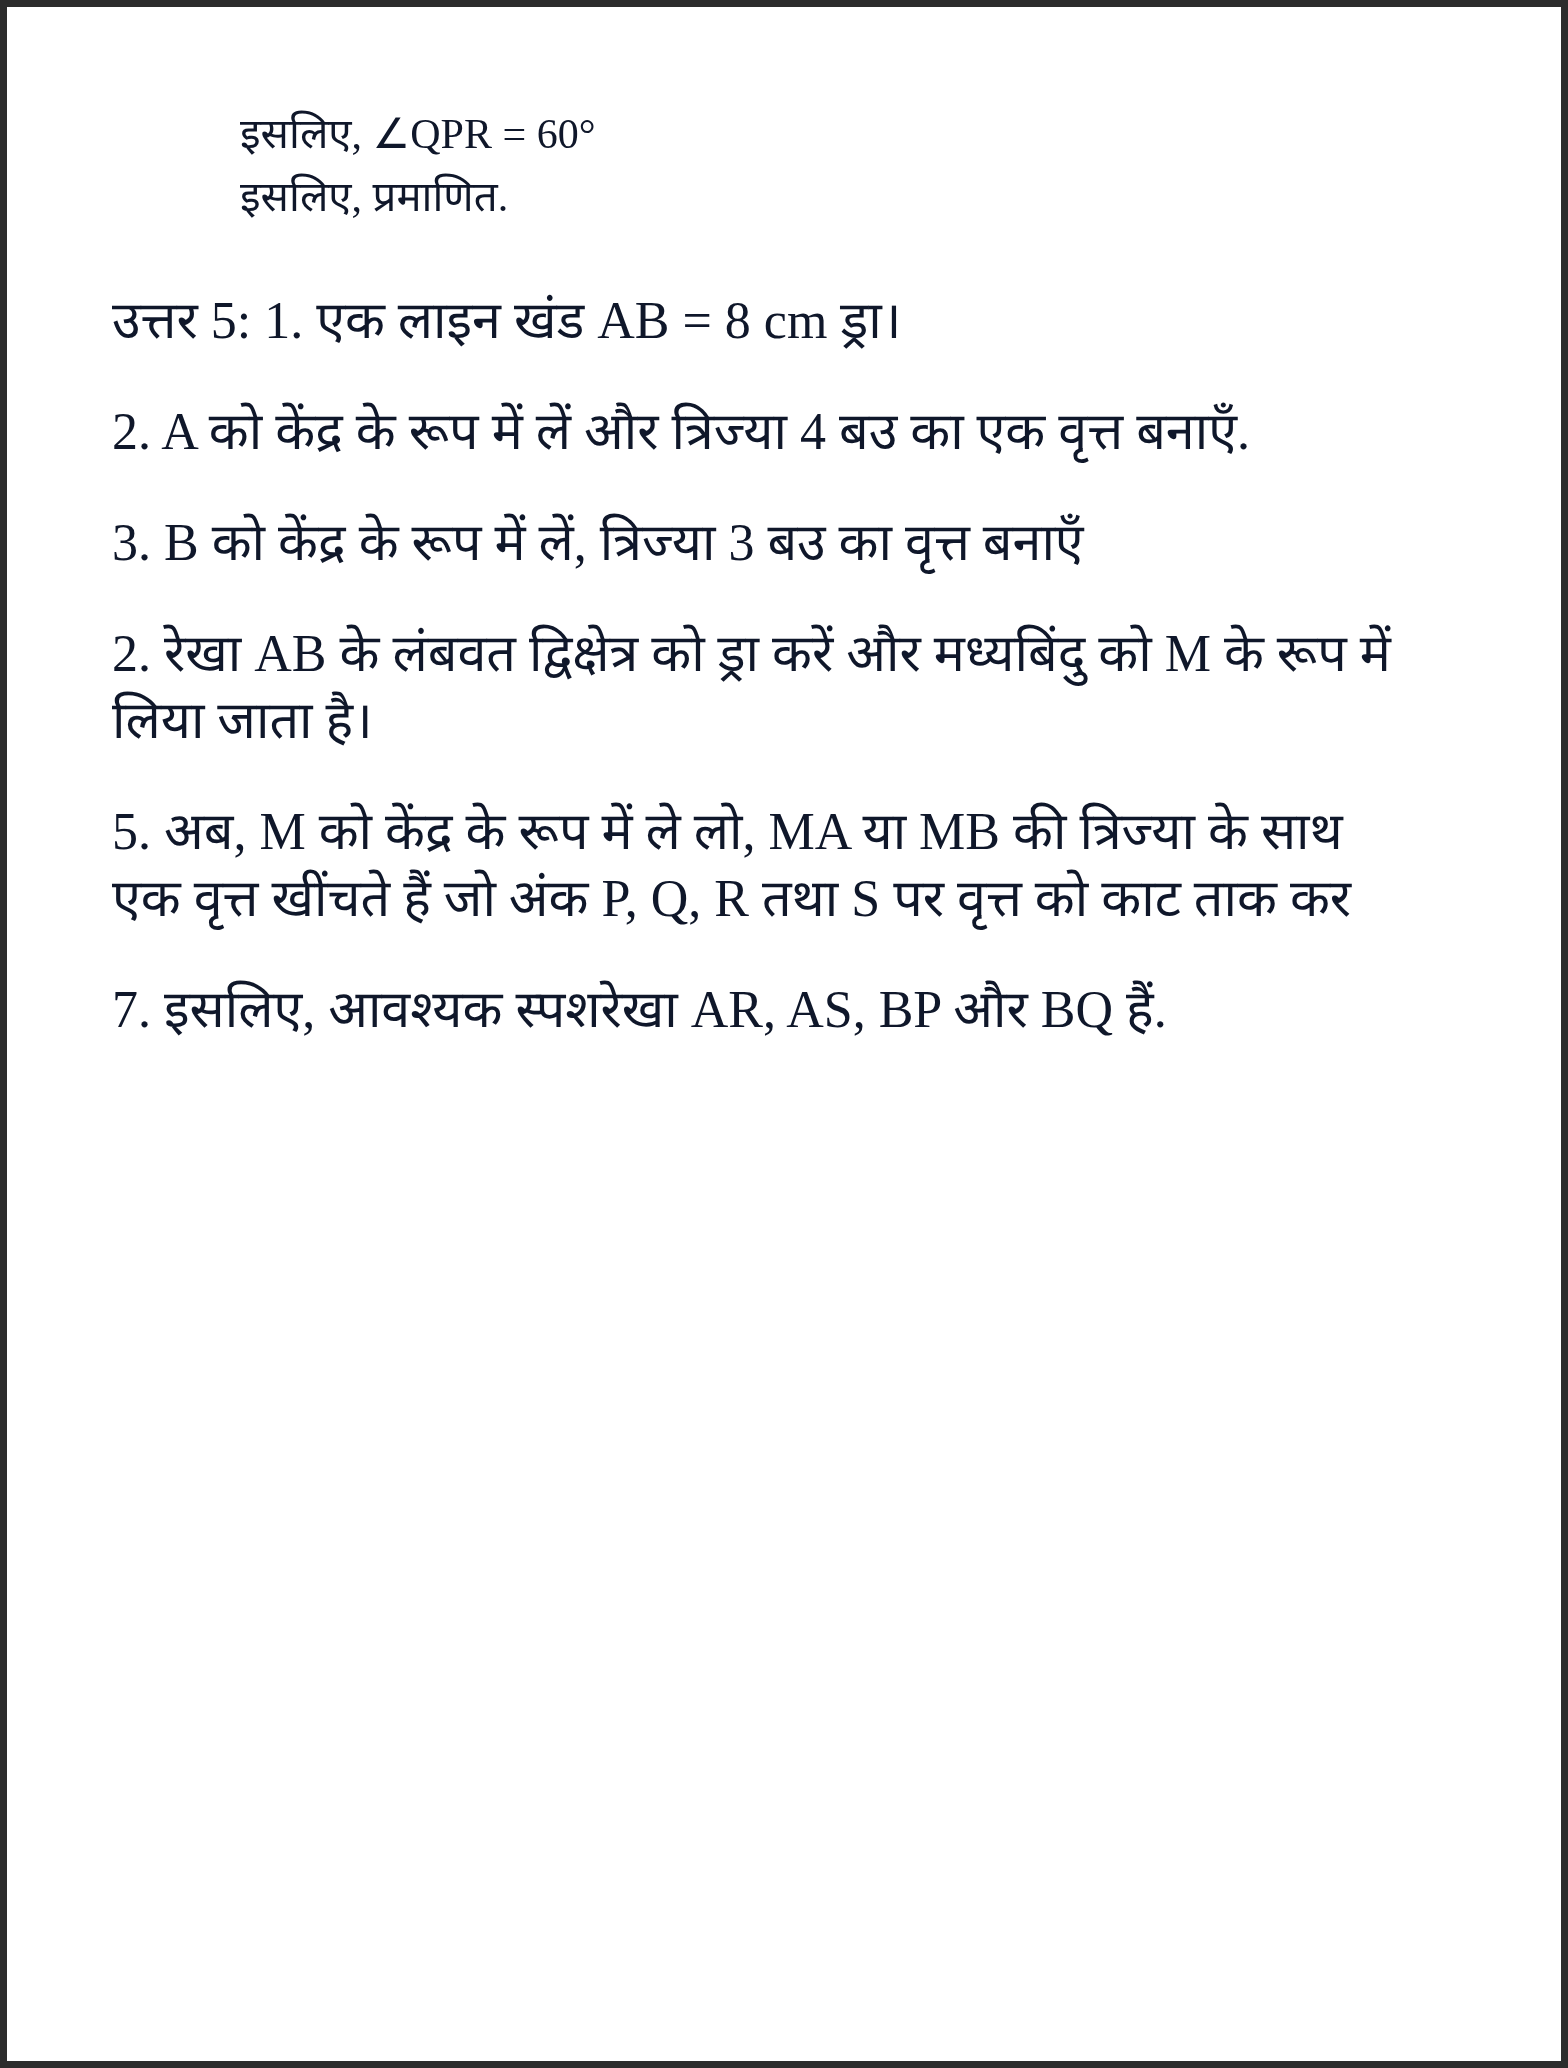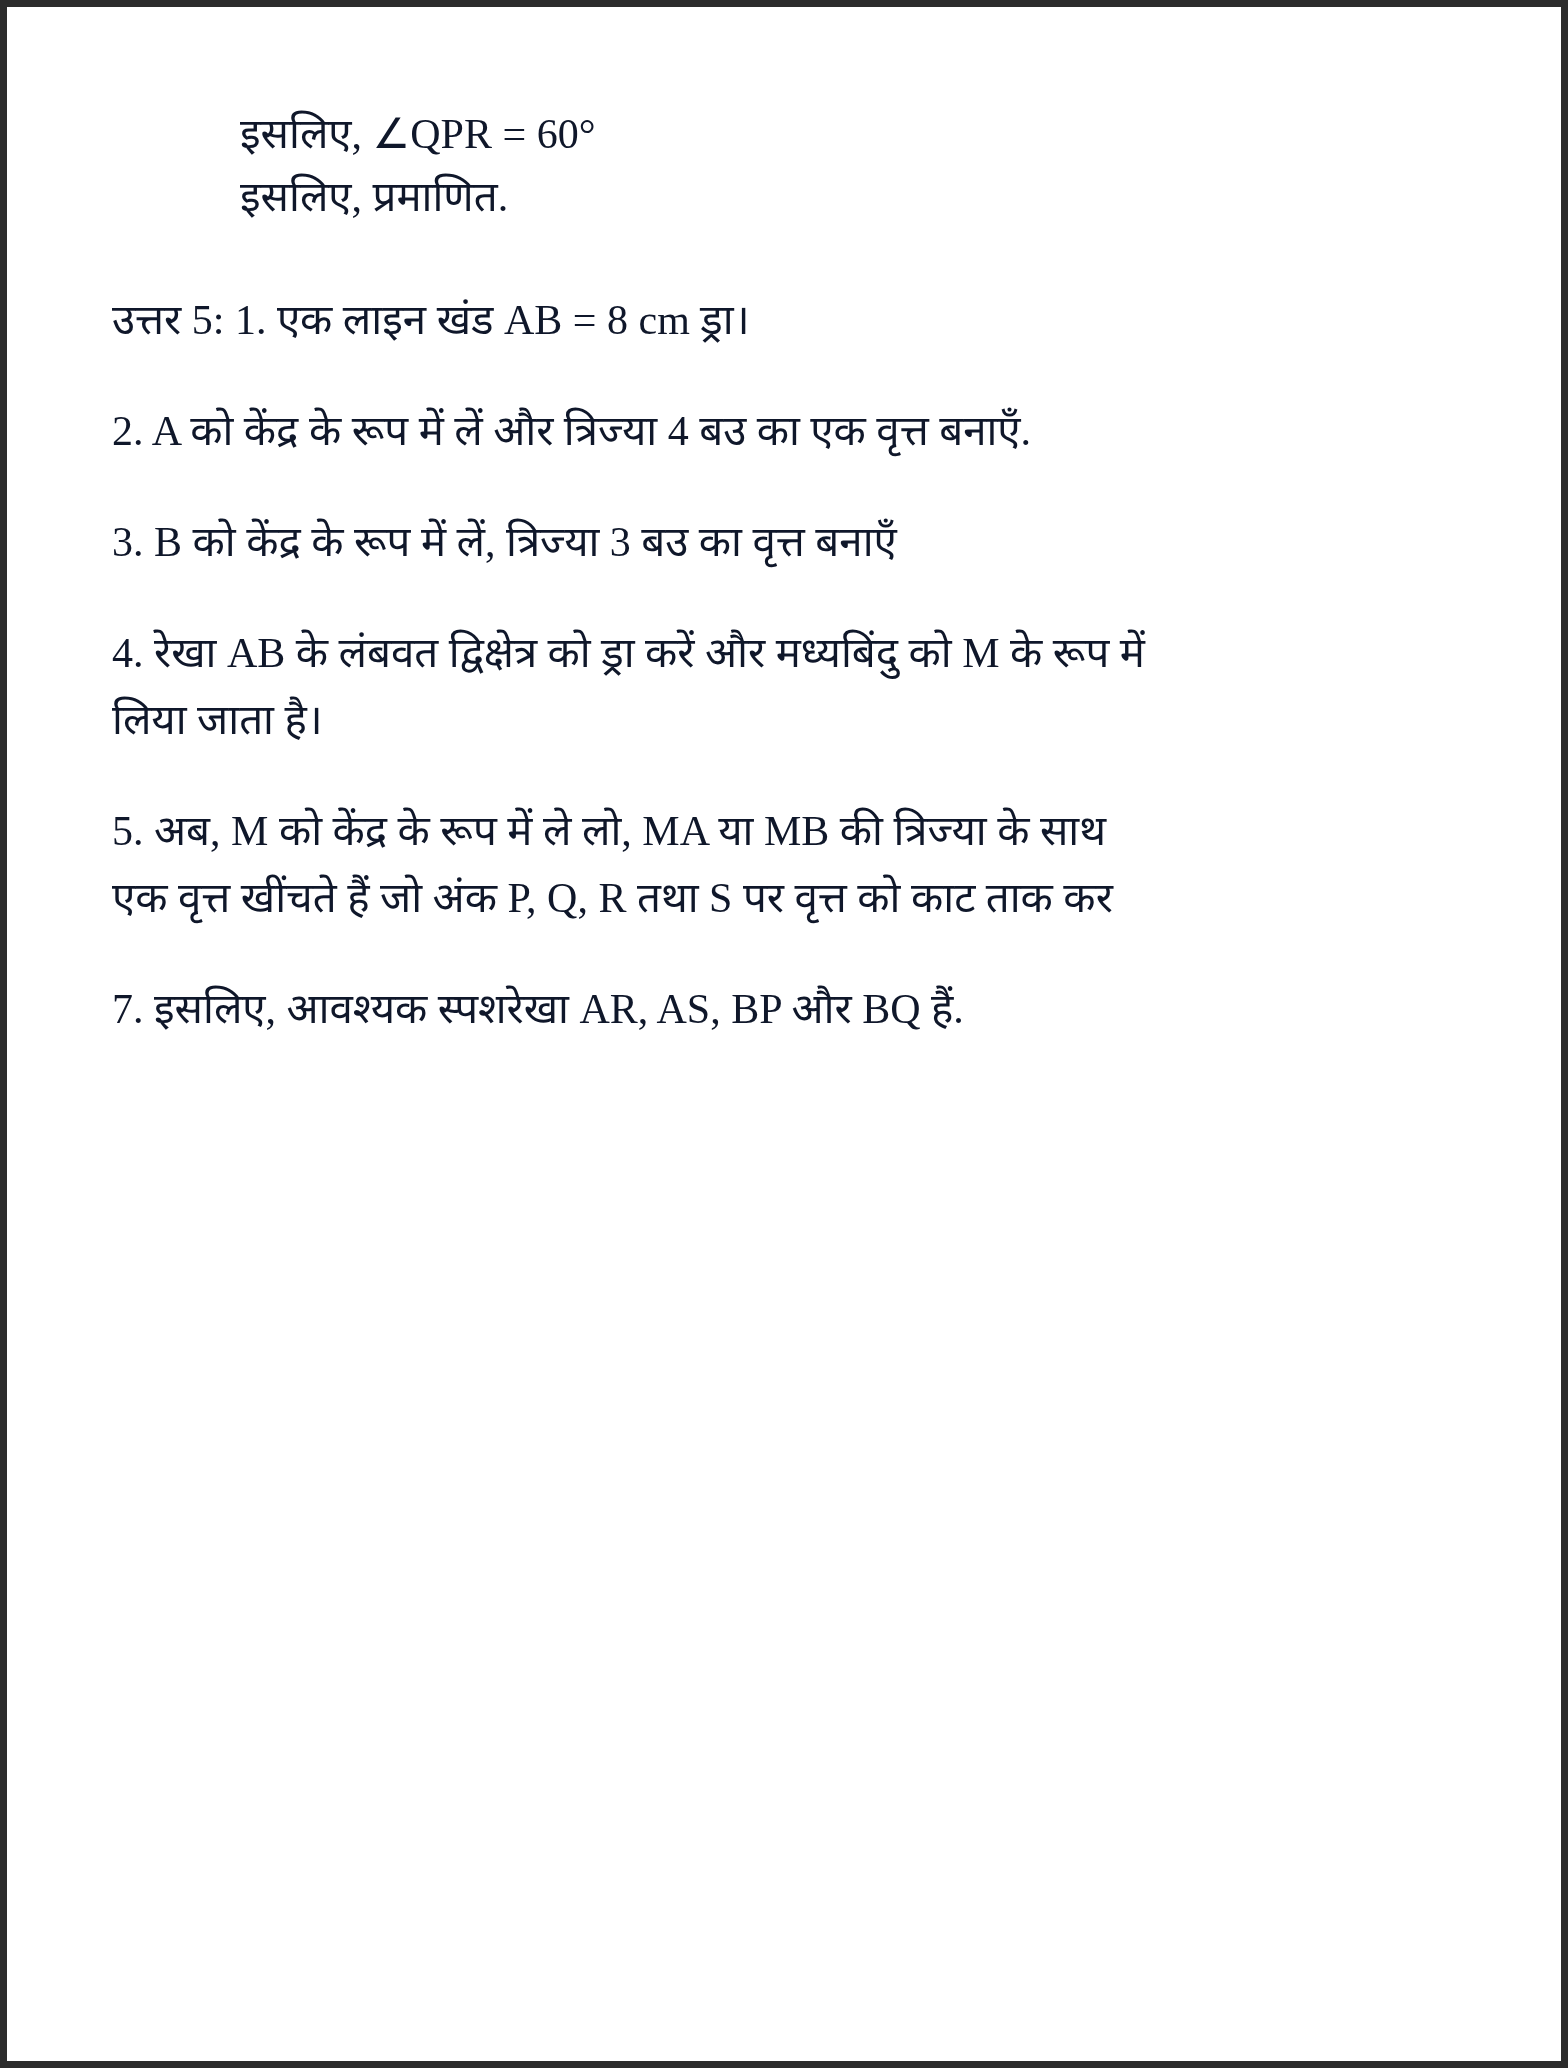--- a/index.html
+++ b/index.html
@@ -29,21 +29,21 @@
   .proof-line {
     font-size: 42px;
     line-height: 63px;
     font-weight: 400;
     white-space: nowrap;
   }
   .para {
     margin: 0 0 44px 0;
   }
   .para-line {
-    font-size: 42px;
+    font-size: 52px;
     line-height: 67px;
     font-weight: 400;
     white-space: nowrap;
   }
 </style>
 </head>
 <body>
 
 <div class="page">
   <div class="content">
@@ -59,21 +59,21 @@
 
     <div class="para">
       <div class="para-line">2. A को केंद्र के रूप में लें और त्रिज्या 4 बउ का एक वृत्त बनाएँ.</div>
     </div>
 
     <div class="para">
       <div class="para-line">3. B को केंद्र के रूप में लें, त्रिज्या 3 बउ का वृत्त बनाएँ</div>
     </div>
 
     <div class="para">
-      <div class="para-line">4. रेखा AB के लंबवत द्विक्षेत्र को ड्रा करें और मध्यबिंदु को M के रूप में</div>
+      <div class="para-line">2. रेखा AB के लंबवत द्विक्षेत्र को ड्रा करें और मध्यबिंदु को M के रूप में</div>
       <div class="para-line">लिया जाता है।</div>
     </div>
 
     <div class="para">
       <div class="para-line">5. अब, M को केंद्र के रूप में ले लो, MA या MB की त्रिज्या के साथ</div>
       <div class="para-line">एक वृत्त खींचते हैं जो अंक P, Q, R तथा S पर वृत्त को काट ताक कर</div>
     </div>
 
 
     <div class="para">

